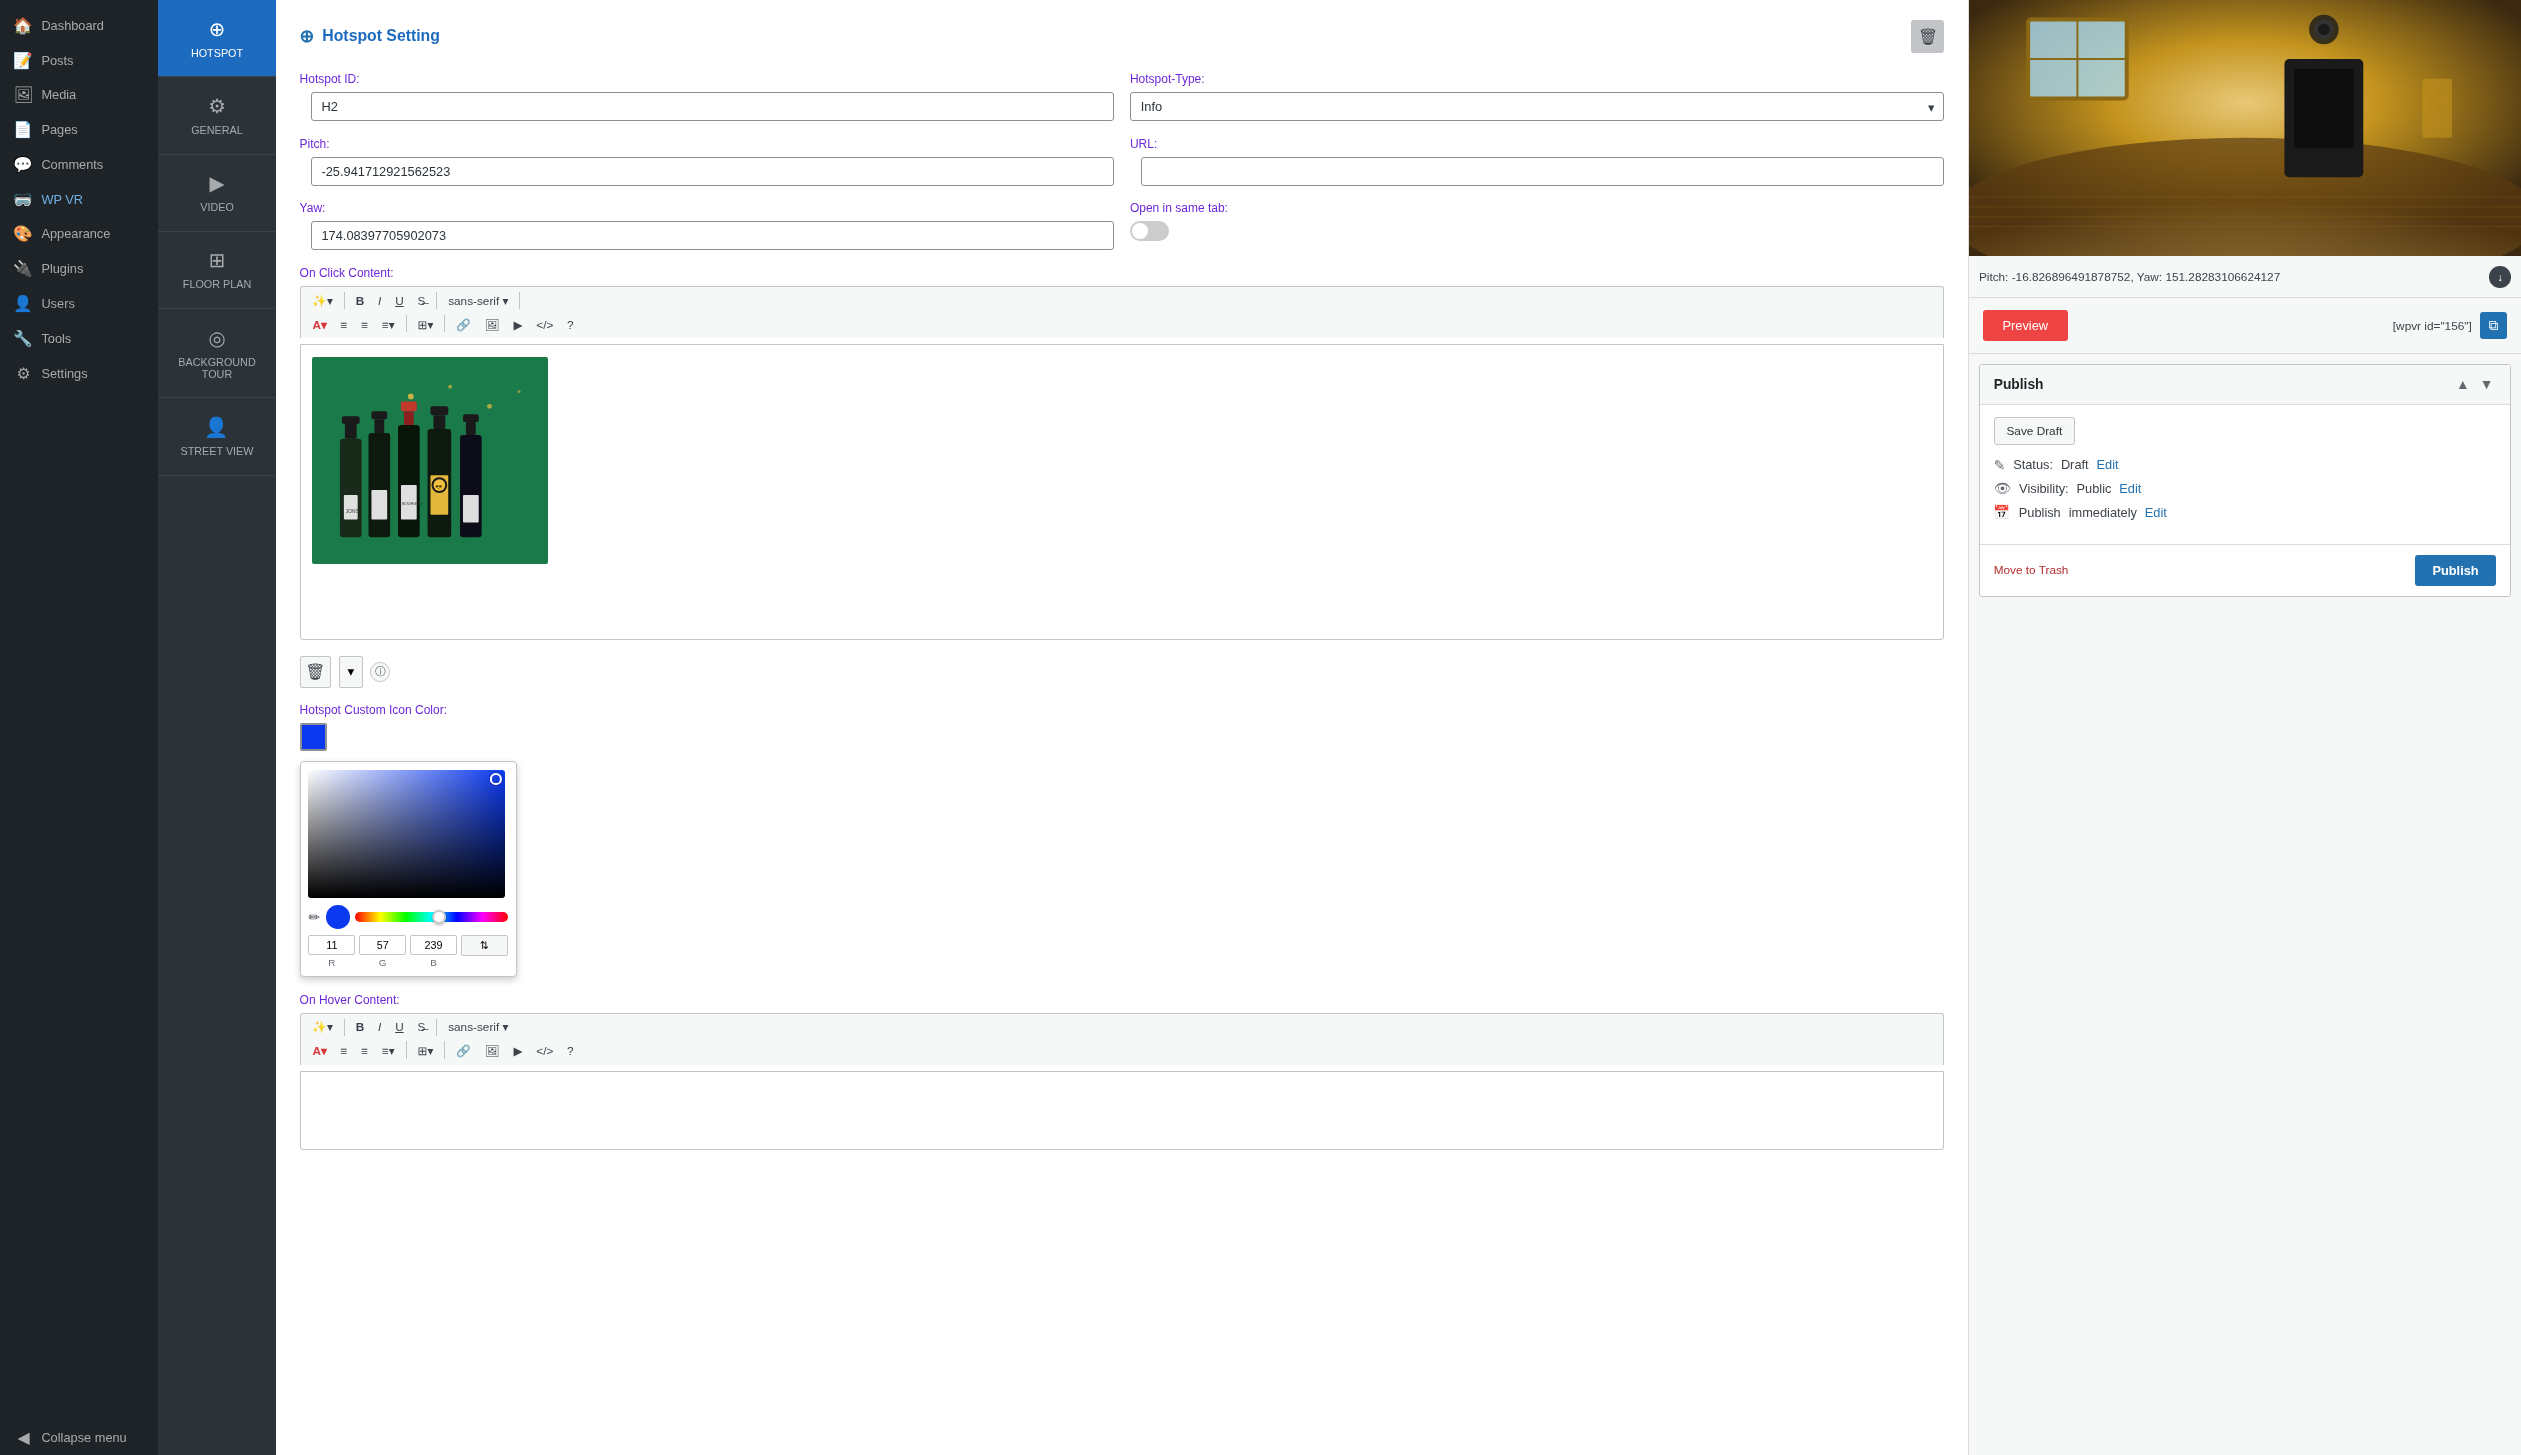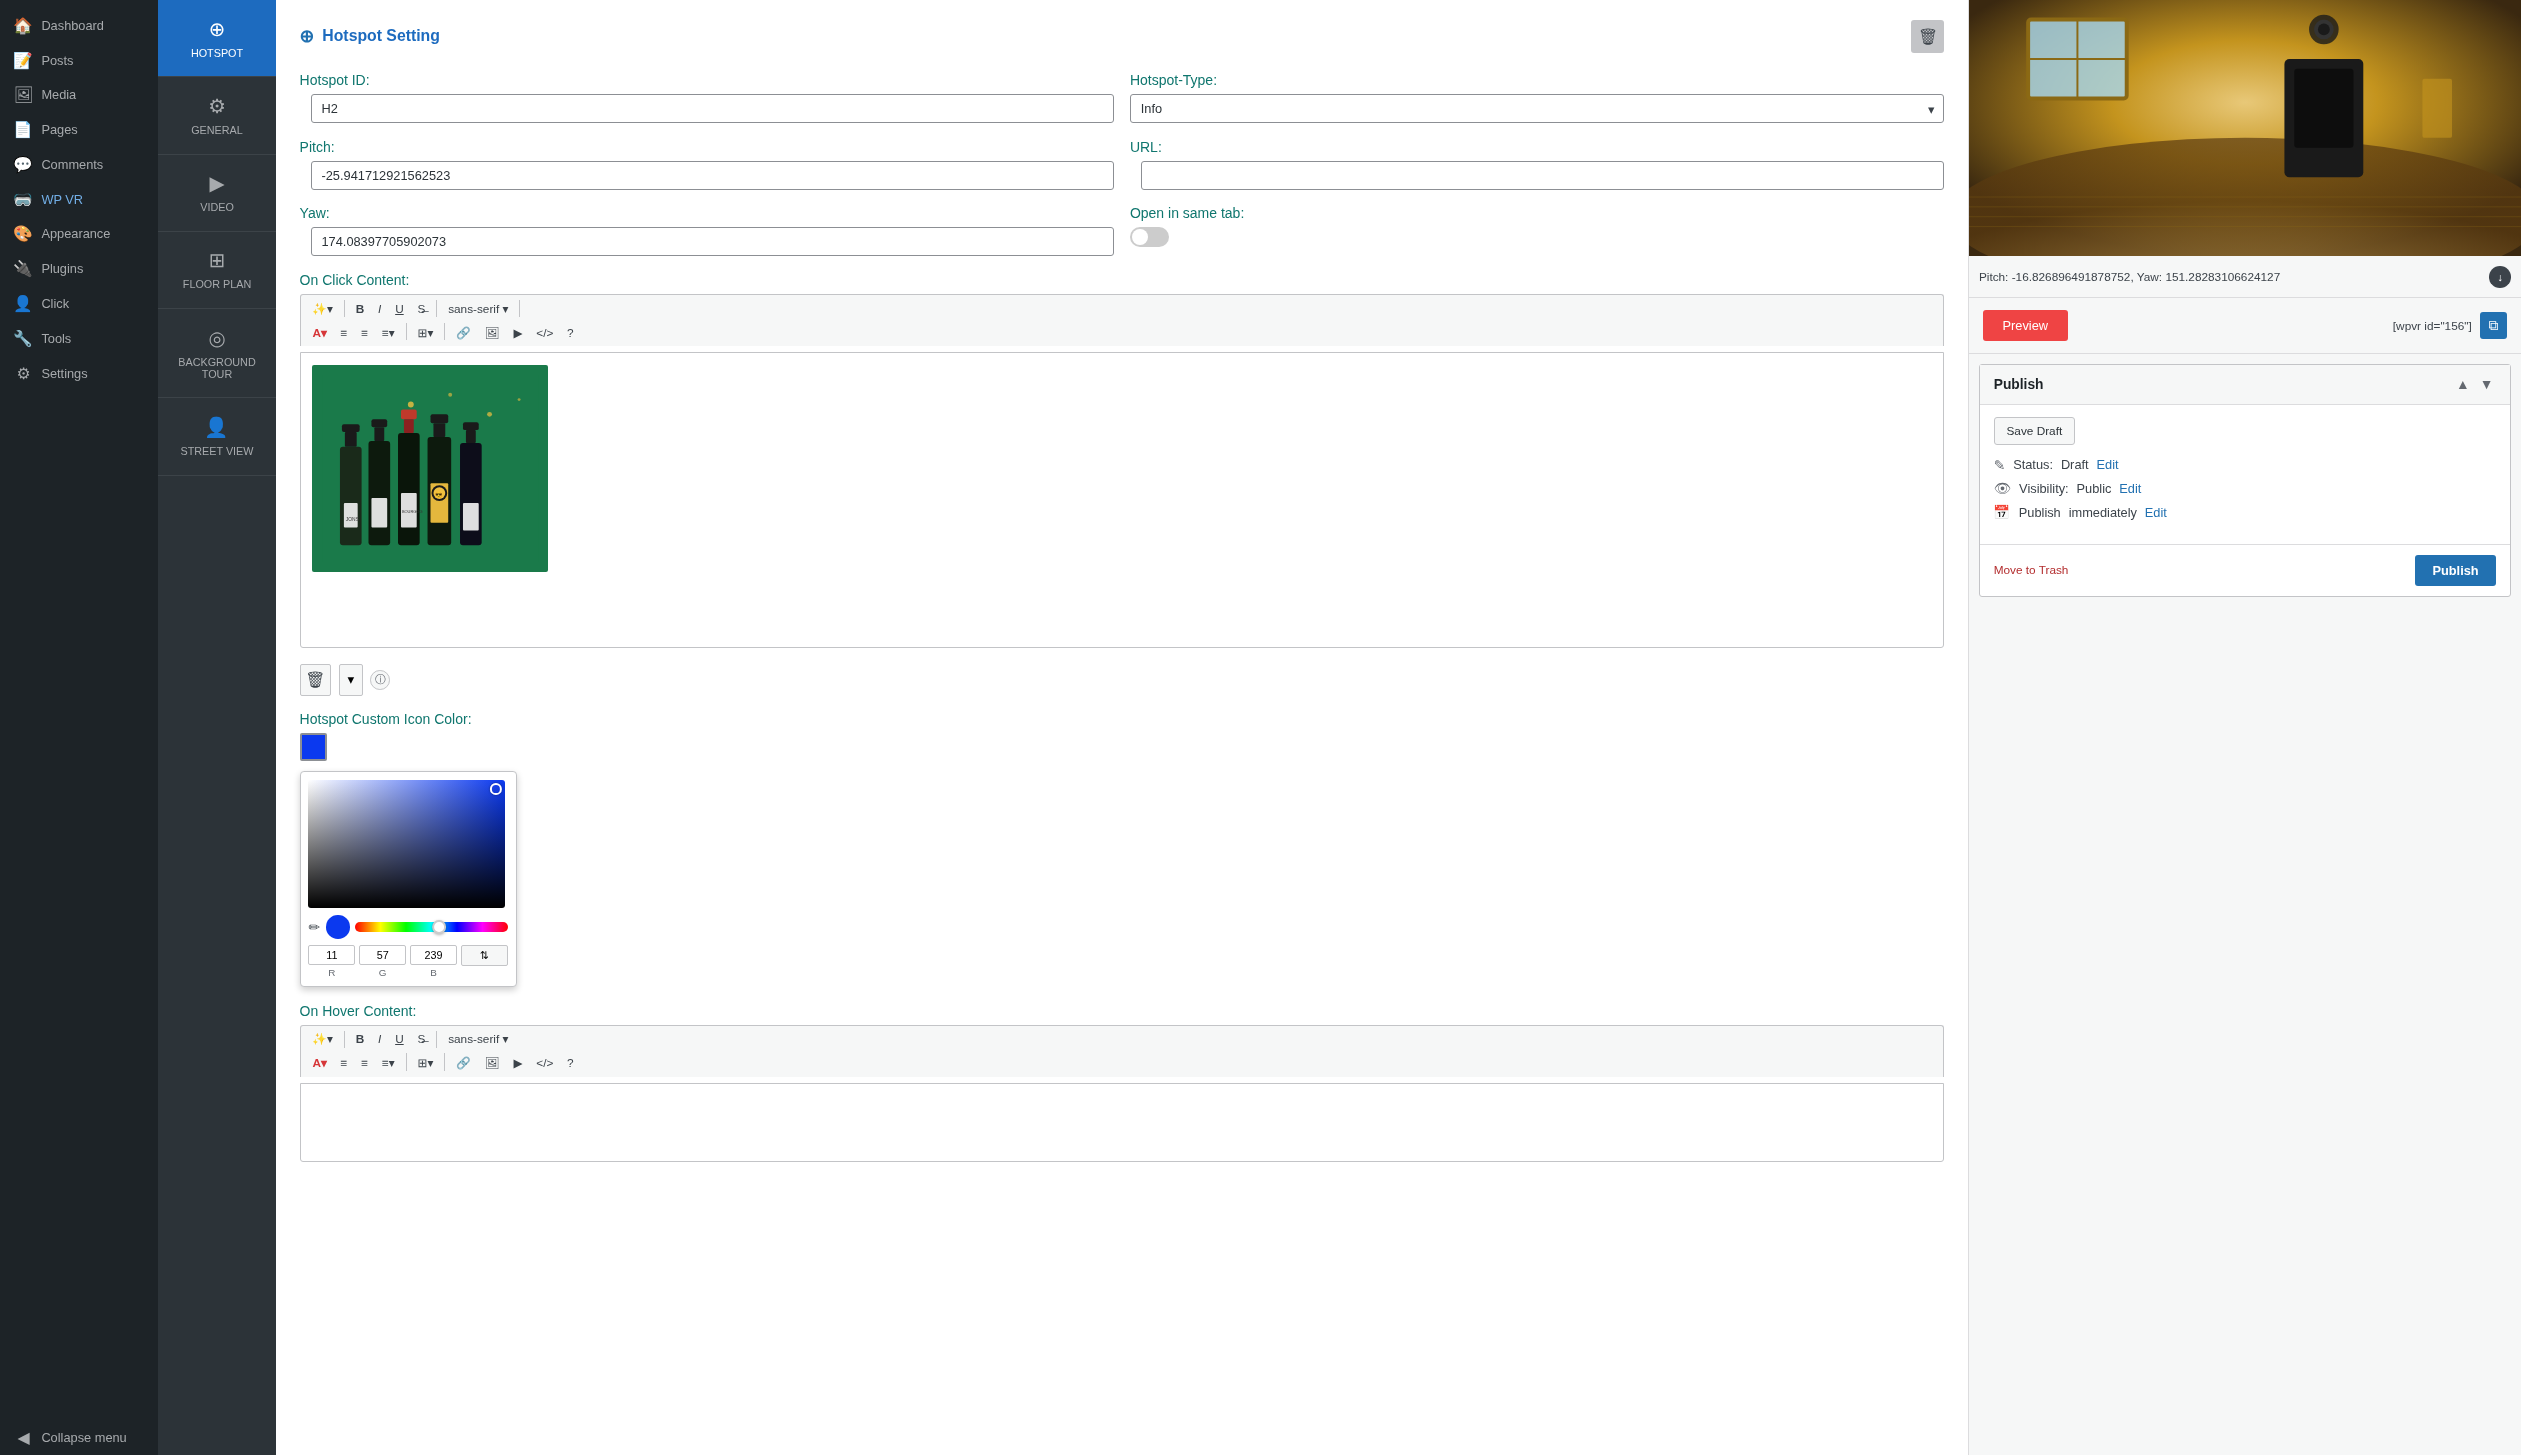--- a/index.html
+++ b/index.html
@@ -102,22 +102,22 @@
       grid-template-columns: 1fr 1fr;
       gap: 15.8px;
       margin-bottom: 15.8px;
     }
     .form-group {
       display: flex;
       flex-direction: column;
       gap: 5.9px;
     }
     .form-label {
-      font-size: 14px;
-      color: #0f766e;
+      font-size: 12px;
+      color: #6d28d9;
       font-weight: 500;
     }
     .form-input {
       border: 1px solid #8c8f94;
       border-radius: 3px;
       padding: 5.9px 9.9px;
       font-size: 12.8px;
       background: #fff;
       color: #2c3338;
       margin-left: 11px;
@@ -592,21 +592,21 @@
   <div class="sidebar-item">
     <span class="icon">🎨</span>
     <span>Appearance</span>
   </div>
   <div class="sidebar-item">
     <span class="icon">🔌</span>
     <span>Plugins</span>
   </div>
   <div class="sidebar-item">
     <span class="icon">👤</span>
-    <span>Click</span>
+    <span>Users</span>
   </div>
   <div class="sidebar-item">
     <span class="icon">🔧</span>
     <span>Tools</span>
   </div>
   <div class="sidebar-item">
     <span class="icon">⚙</span>
     <span>Settings</span>
   </div>
   <div class="sidebar-item" style="margin-top:auto;">

